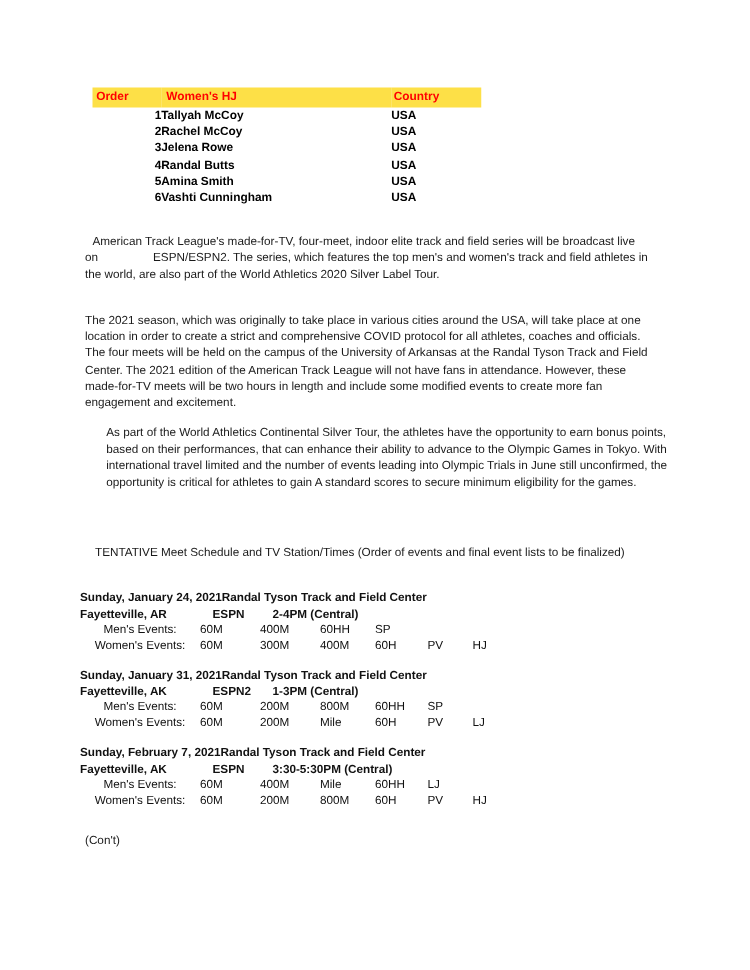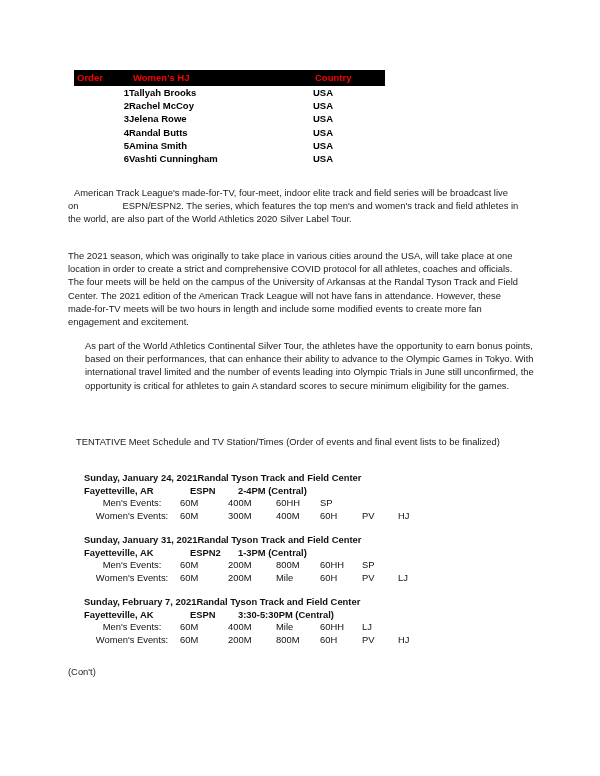--- a/index.html
+++ b/index.html
@@ -30,21 +30,21 @@
     left: 74px;
     top: 70px;
     width: 302px;
   }
   .roster-table {
     border-collapse: collapse;
     width: 302px;
     table-layout: fixed;
   }
   .roster-table thead tr {
-    background: #000000;
+    background: #fde047;
   }
   .roster-table thead th {
     color: #ff0000;
     font-weight: bold;
     font-size: 9.5px;
     text-align: left;
     padding: 2px 0 2px 0;
     line-height: 12px;
     white-space: nowrap;
   }
@@ -95,21 +95,21 @@
     width: 450px;
     font-size: 9.4px;
     line-height: 13.5px;
     color: #1a1a1a;
   }
   .tentative .indent { display: inline-block; width: 8px; }
 
   
   .sched {
     position: absolute;
-    left: 84px;
+    left: 64px;
     width: 420px;
     font-size: 9.4px;
     line-height: 12.6px;
     color: #111111;
   }
   #sched-1 { top: 472px; }
   #sched-2 { top: 534px; }
   #sched-3 { top: 596px; }
   #sched-4 { top: 681px; }
 
@@ -149,21 +149,21 @@
       <thead>
         <tr>
           <th class="th-order col-order">Order</th>
           <th class="th-name col-name">Women's HJ</th>
           <th class="th-country col-country">Country</th>
         </tr>
       </thead>
       <tbody>
         <tr>
           <td class="td-order">1</td>
-          <td class="td-name">Tallyah Brooks</td>
+          <td class="td-name">Tallyah McCoy</td>
           <td class="td-country">USA</td>
         </tr>
         <tr>
           <td class="td-order">2</td>
           <td class="td-name">Rachel McCoy</td>
           <td class="td-country">USA</td>
         </tr>
         <tr>
           <td class="td-order">3</td>
           <td class="td-name">Jelena Rowe</td>

